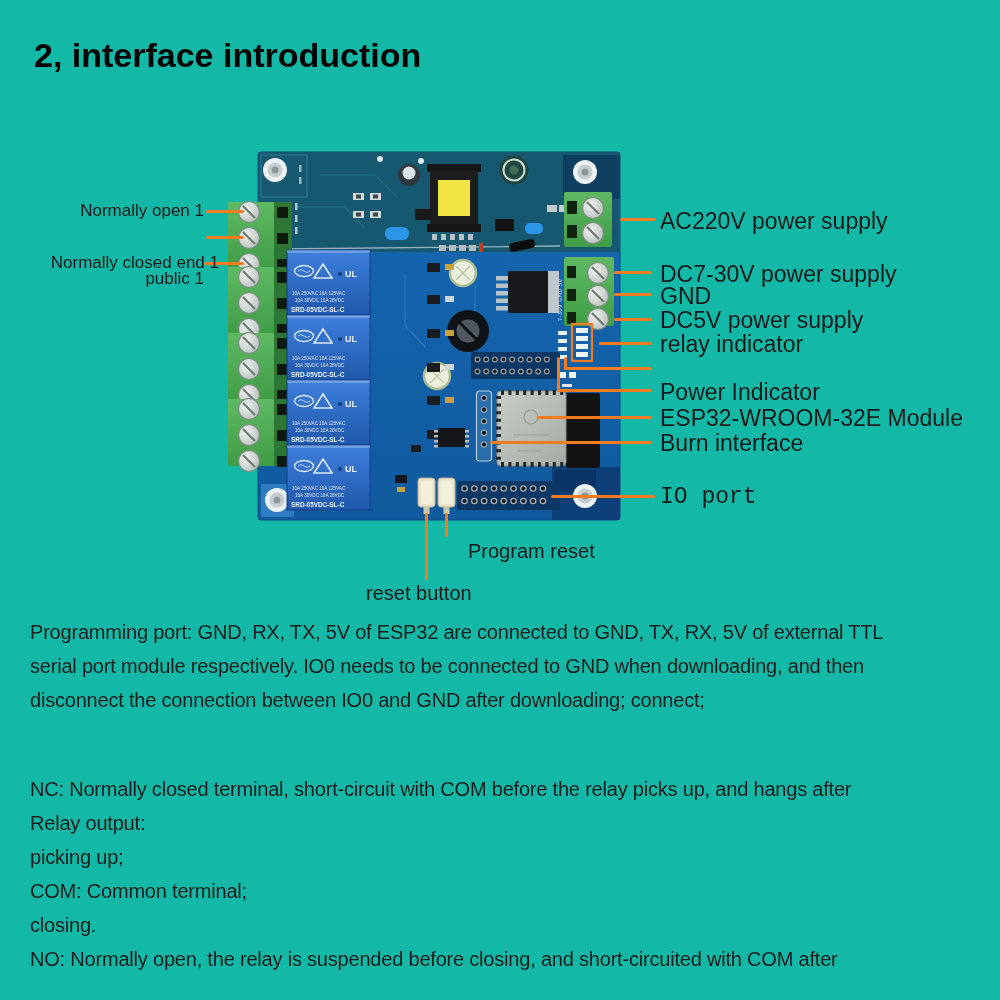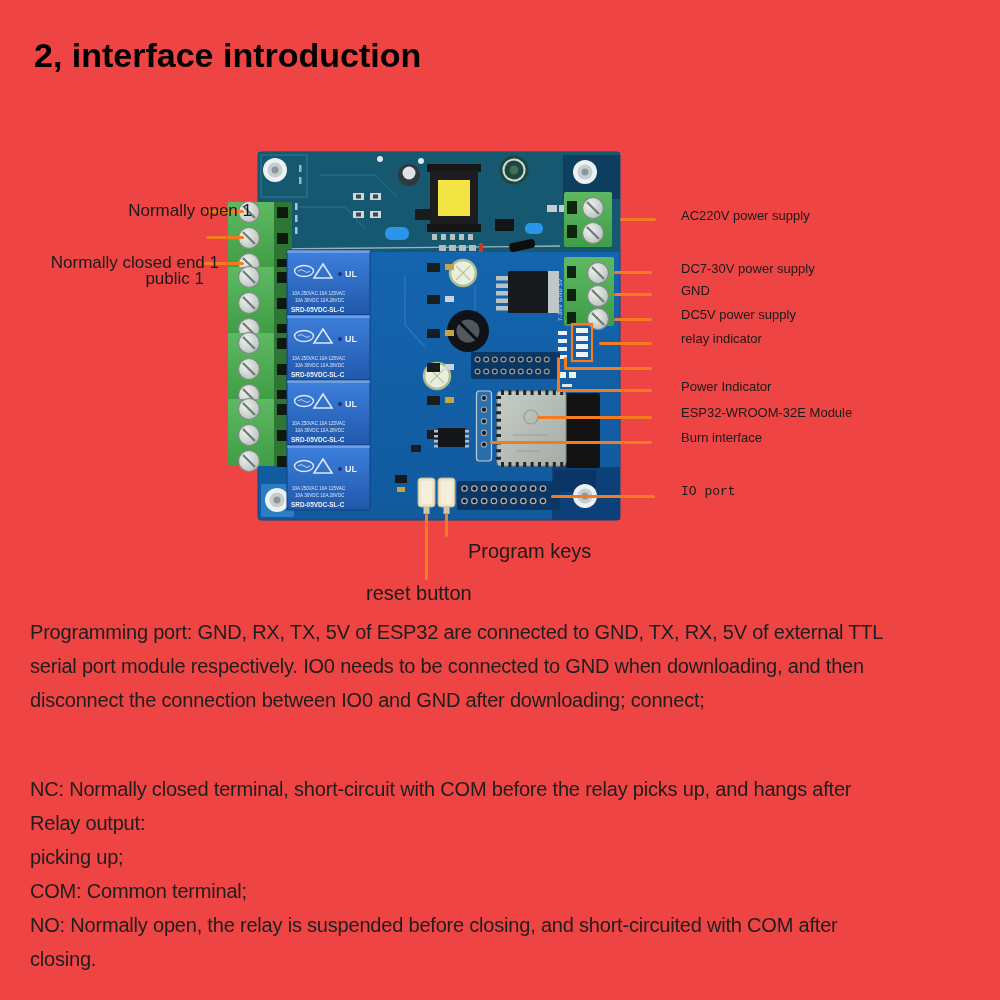--- a/index.html
+++ b/index.html
@@ -1,24 +1,24 @@
 <!DOCTYPE html>
 <html><head>
 <meta charset="utf-8">
 <style>
   html,body{margin:0;padding:0;background:#ffffff;}
-  .page{position:relative;width:1000px;height:1000px;background:#ef4444;overflow:hidden;
+  .page{position:relative;width:1000px;height:1000px;background:#14b8a6;overflow:hidden;
         font-family:"Liberation Sans",sans-serif;color:#1a1a1a;}
   .title{position:absolute;left:34px;top:36px;font-size:34px;font-weight:bold;color:#000;
          letter-spacing:0px;white-space:nowrap;}
   .hl{position:absolute;height:3px;background:#f47b20;border-radius:1.5px;}
   .vl{position:absolute;width:3px;background:#f47b20;border-radius:1.5px;}
   .lbl{position:absolute;white-space:nowrap;color:#1a1a1a;}
   .lbl-left{font-size:17px;text-align:right;width:204px;left:0;}
-  .lbl-right{font-size:13px;left:660px;margin-left:21px;}
+  .lbl-right{font-size:23px;left:660px;}
   .lbl-bottom{font-size:20px;}
   .para{position:absolute;left:30px;font-size:20px;line-height:34px;color:#1e1e1e;
         letter-spacing:-0.2px;width:945px;}
   .para div{white-space:nowrap;}
   svg text{font-family:"Liberation Sans",sans-serif;}
 </style>
 </head>
 <body>
 
 <div class="page">
@@ -329,45 +329,45 @@
   <div class="hl" style="left:564px;top:367px;width:88px;"></div>
   <div class="vl" style="left:557px;top:357px;height:35px;"></div>
   <div class="hl" style="left:557px;top:389px;width:95px;"></div>
   <div class="hl" style="left:537px;top:416px;width:115px;"></div>
   <div class="hl" style="left:490px;top:441px;width:162px;"></div>
   <div class="hl" style="left:551px;top:495px;width:104px;"></div>
 
   <div class="vl" style="left:425px;top:513px;height:67px;"></div>
   <div class="vl" style="left:445px;top:513px;height:24px;"></div>
 
-  <div class="lbl lbl-left" style="top:201px;padding-left:48px;">Normally open 1</div>
+  <div class="lbl lbl-left" style="top:201px;">Normally open 1</div>
   <div class="lbl lbl-left" style="top:227px;margin-top:42px;">public 1</div>
   <div class="lbl lbl-left" style="top:253px;padding-left:15px;">Normally closed end 1</div>
 
   <div class="lbl lbl-right" style="top:208px;">AC220V power supply</div>
   <div class="lbl lbl-right" style="top:261px;text-align:center;">DC7-30V power supply</div>
   <div class="lbl lbl-right" style="top:283px;">GND</div>
   <div class="lbl lbl-right" style="top:307px;">DC5V power supply</div>
   <div class="lbl lbl-right" style="top:331px;">relay indicator</div>
   <div class="lbl lbl-right" style="top:379px;">Power Indicator</div>
   <div class="lbl lbl-right" style="top:405px;">ESP32-WROOM-32E Module</div>
   <div class="lbl lbl-right" style="top:430px;">Burn interface</div>
   <div class="lbl lbl-right" style="top:484px;font-family:Liberation Mono, monospace;">IO port</div>
 
-  <div class="lbl lbl-bottom" style="left:468px;top:540px;">Program keys</div>
+  <div class="lbl lbl-bottom" style="left:468px;top:540px;">Program reset</div>
   <div class="lbl lbl-bottom" style="left:366px;top:582px;">reset button</div>
 
   <div class="para" style="top:615px;">
     <div>Programming port: GND, RX, TX, 5V of ESP32 are connected to GND, TX, RX, 5V of external TTL</div>
     <div>serial port module respectively. IO0 needs to be connected to GND when downloading, and then</div>
     <div>disconnect the connection between IO0 and GND after downloading; connect;</div>
   </div>
 
   <div class="para" style="top:772px;">
     <div>NC: Normally closed terminal, short-circuit with COM before the relay picks up, and hangs after</div>
     <div>Relay output:</div>
     <div>picking up;</div>
     <div>COM: Common terminal;</div>
+    <div>closing.</div>
     <div>NO: Normally open, the relay is suspended before closing, and short-circuited with COM after</div>
-    <div>closing.</div>
   </div>
 
 </div>
 
 </body></html>

